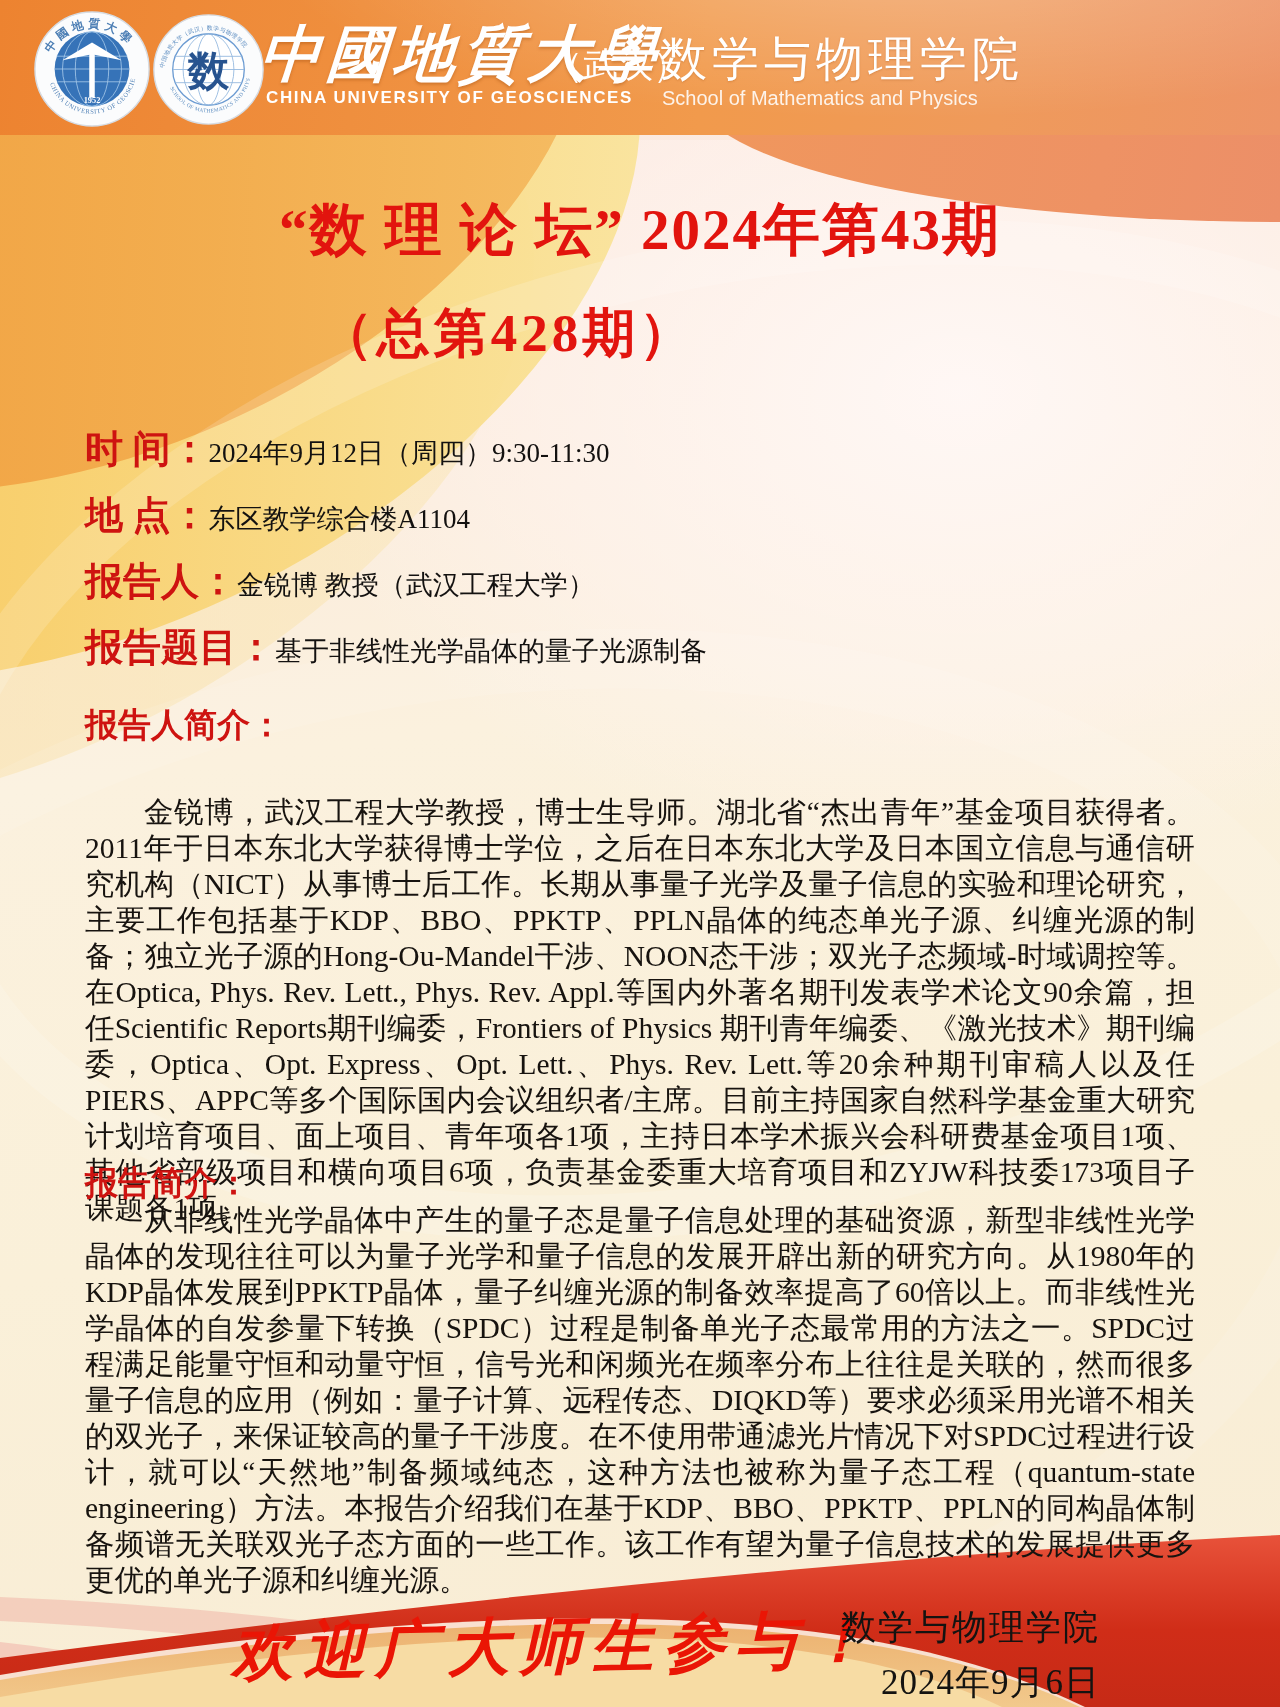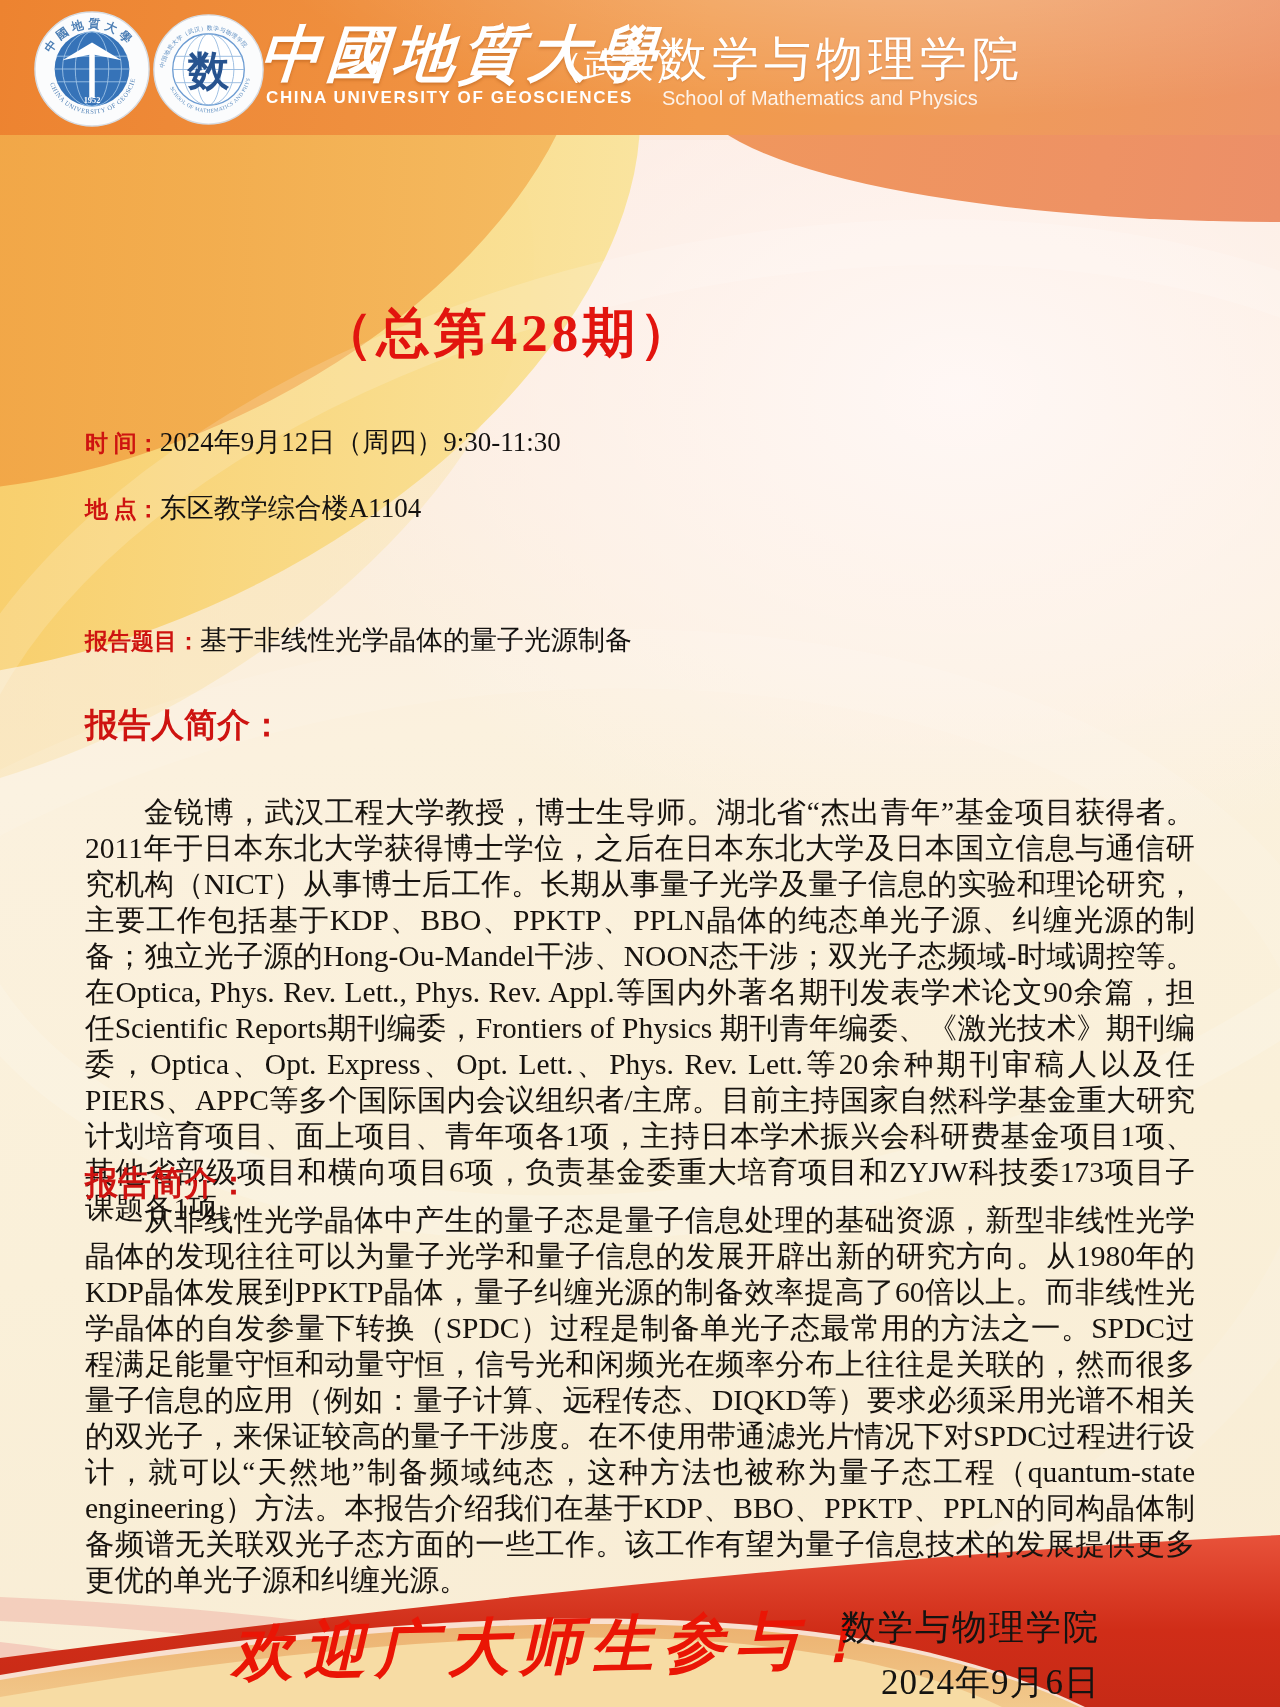--- a/index.html
+++ b/index.html
@@ -42,21 +42,21 @@
     font-family:"Liberation Sans","DejaVu Sans",sans-serif;text-shadow:0 1px 2px rgba(160,80,20,.3);}
   .school-en{position:absolute;left:662px;top:87px;z-index:4;color:#fdf3ea;font-size:20px;
     font-family:"Liberation Sans","DejaVu Sans",sans-serif;}
   
   .content{position:absolute;inset:0;z-index:5;}
   .title1{position:absolute;left:0;width:1280px;top:192px;text-align:center;
     color:#e2140e;font-size:57px;font-weight:700;letter-spacing:2px;}
   .title2{position:absolute;left:0;width:1016px;top:298px;text-align:center;
     color:#e2140e;font-size:53px;font-weight:700;letter-spacing:4px;}
   .info-row{position:absolute;left:85px;white-space:nowrap;}
-  .info-label{color:#ce1310;font-size:23px;font-weight:700;}
+  .info-label{color:#ce1310;font-size:38px;font-weight:700;}
   .info-value{color:#131110;font-size:27px;}
   .r1{top:424px;} .r2{top:490px;} .r3{top:556px;} .r4{top:622px;}
   .sec-heading{position:absolute;left:85px;color:#ce1310;font-size:33px;font-weight:700;margin-top:13px;}
   .h-bio{top:690px;} .h-abs{top:1148px;}
   .para{position:absolute;left:85px;width:1110px;color:#17130f;font-size:29.5px;line-height:36px;
     text-align:justify;text-indent:2em;}
   .p-bio{top:746px;margin-top:48px;} .p-abs{top:1202px;}
   
   .bottom-art{position:absolute;left:0;top:1447px;width:1280px;height:260px;z-index:2;}
   .welcome{position:absolute;left:115px;top:1604px;width:880px;z-index:6;text-align:center;
@@ -139,27 +139,31 @@
     <text x="60" y="76" font-size="44" fill="#27538f" text-anchor="middle" font-weight="bold">数</text>
   </svg>
 
   <div class="uni-zh">中國地質大學</div>
   <div class="uni-en">CHINA UNIVERSITY OF GEOSCIENCES</div>
   <div class="campus">（武汉）</div>
   <div class="school-zh">数学与物理学院</div>
   <div class="school-en">School of Mathematics and Physics</div>
 
   <div class="content">
+    <div class="title1">“数 理 论 坛” 2024年第43期</div>
     <div class="title2">（总第428期）</div>
 
     <div class="info-row r1">
       <span class="info-label">时  间：</span><span class="info-value">2024年9月12日（周四）9:30-11:30</span>
     </div>
     <div class="info-row r2">
       <span class="info-label">地  点：</span><span class="info-value">东区教学综合楼A1104</span>
+    </div>
+    <div class="info-row r3">
+      <span class="info-label">报告人：</span><span class="info-value">金锐博 教授（武汉工程大学）</span>
     </div>
     <div class="info-row r4">
       <span class="info-label">报告题目：</span><span class="info-value">基于非线性光学晶体的量子光源制备</span>
     </div>
 
     <div class="sec-heading h-bio">报告人简介：</div>
     <div class="para p-bio">金锐博，武汉工程大学教授，博士生导师。湖北省“杰出青年”基金项目获得者。2011年于日本东北大学获得博士学位，之后在日本东北大学及日本国立信息与通信研究机构（NICT）从事博士后工作。长期从事量子光学及量子信息的实验和理论研究，主要工作包括基于KDP、BBO、PPKTP、PPLN晶体的纯态单光子源、纠缠光源的制备；独立光子源的Hong-Ou-Mandel干涉、NOON态干涉；双光子态频域-时域调控等。在Optica, Phys. Rev. Lett., Phys. Rev. Appl.等国内外著名期刊发表学术论文90余篇，担任Scientific Reports期刊编委，Frontiers of Physics 期刊青年编委、《激光技术》期刊编委，Optica、Opt. Express、Opt. Lett.、Phys. Rev. Lett.等20余种期刊审稿人以及任PIERS、APPC等多个国际国内会议组织者/主席。目前主持国家自然科学基金重大研究计划培育项目、面上项目、青年项各1项，主持日本学术振兴会科研费基金项目1项、其他省部级项目和横向项目6项，负责基金委重大培育项目和ZYJW科技委173项目子课题各1项。</div>
 
     <div class="sec-heading h-abs">报告简介：</div>
     <div class="para p-abs">从非线性光学晶体中产生的量子态是量子信息处理的基础资源，新型非线性光学晶体的发现往往可以为量子光学和量子信息的发展开辟出新的研究方向。从1980年的KDP晶体发展到PPKTP晶体，量子纠缠光源的制备效率提高了60倍以上。而非线性光学晶体的自发参量下转换（SPDC）过程是制备单光子态最常用的方法之一。SPDC过程满足能量守恒和动量守恒，信号光和闲频光在频率分布上往往是关联的，然而很多量子信息的应用（例如：量子计算、远程传态、DIQKD等）要求必须采用光谱不相关的双光子，来保证较高的量子干涉度。在不使用带通滤光片情况下对SPDC过程进行设计，就可以“天然地”制备频域纯态，这种方法也被称为量子态工程（quantum-state engineering）方法。本报告介绍我们在基于KDP、BBO、PPKTP、PPLN的同构晶体制备频谱无关联双光子态方面的一些工作。该工作有望为量子信息技术的发展提供更多更优的单光子源和纠缠光源。</div>

